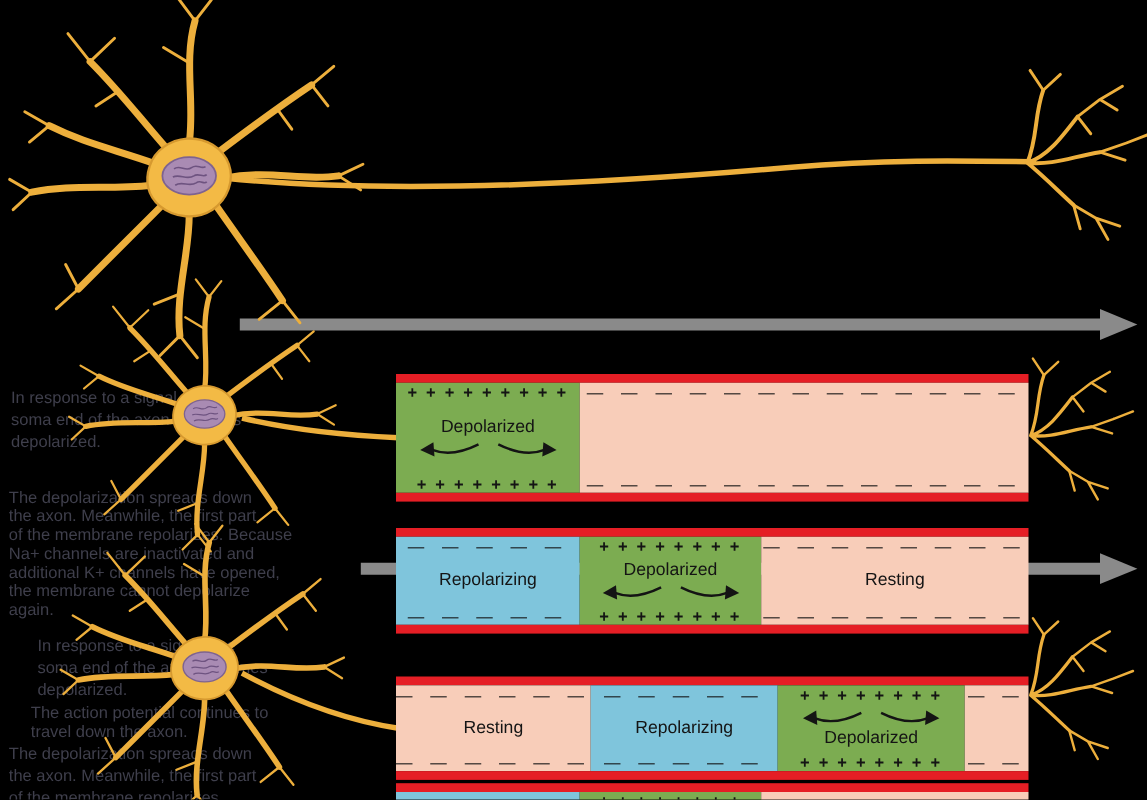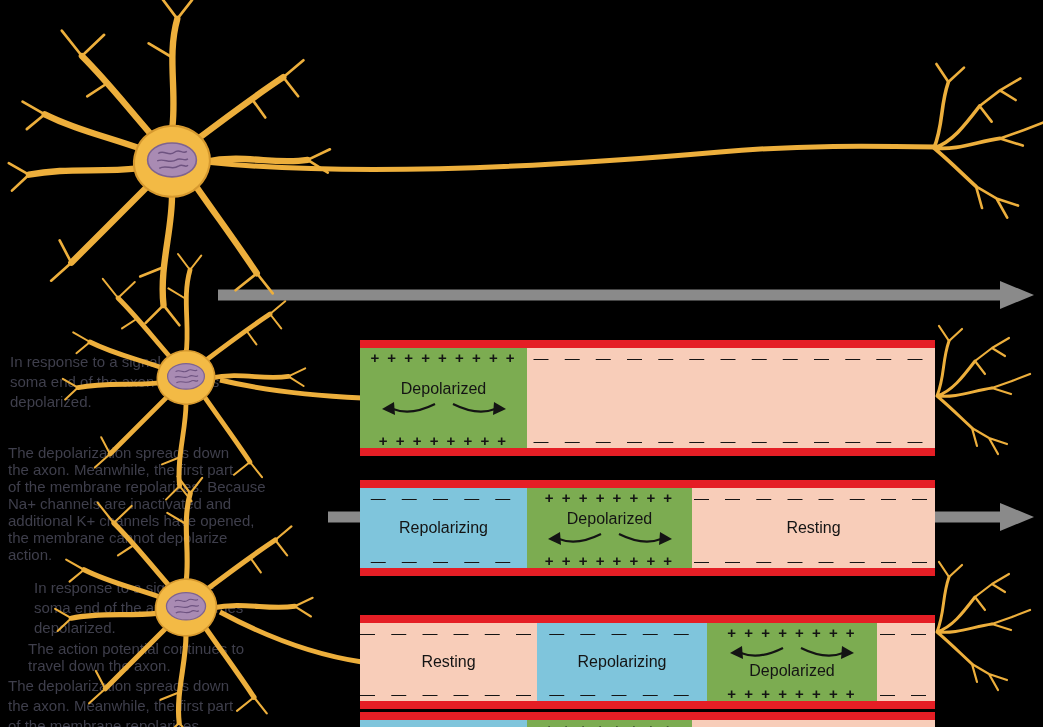--- a/index.html
+++ b/index.html
@@ -41,21 +41,21 @@
     <div>depolarized.</div>
   </div>
 
   <div class="annotation tight" style="left:8px; top:444px;">
     <div>The depolarization spreads down</div>
     <div>the axon. Meanwhile, the first part</div>
     <div>of the membrane repolarizes. Because</div>
     <div>Na+ channels are inactivated and</div>
     <div>additional K+ channels have opened,</div>
     <div>the membrane cannot depolarize</div>
-    <div>action.</div>
+    <div>again.</div>
   </div>
 
   <div class="annotation" style="left:34px; top:578px;">
     <div>In response to a signal, the</div>
     <div>soma end of the axon becomes</div>
     <div>depolarized.</div>
   </div>
 
   <div class="annotation tight" style="left:28px; top:640px;">
     <div>The action potential continues to</div>

